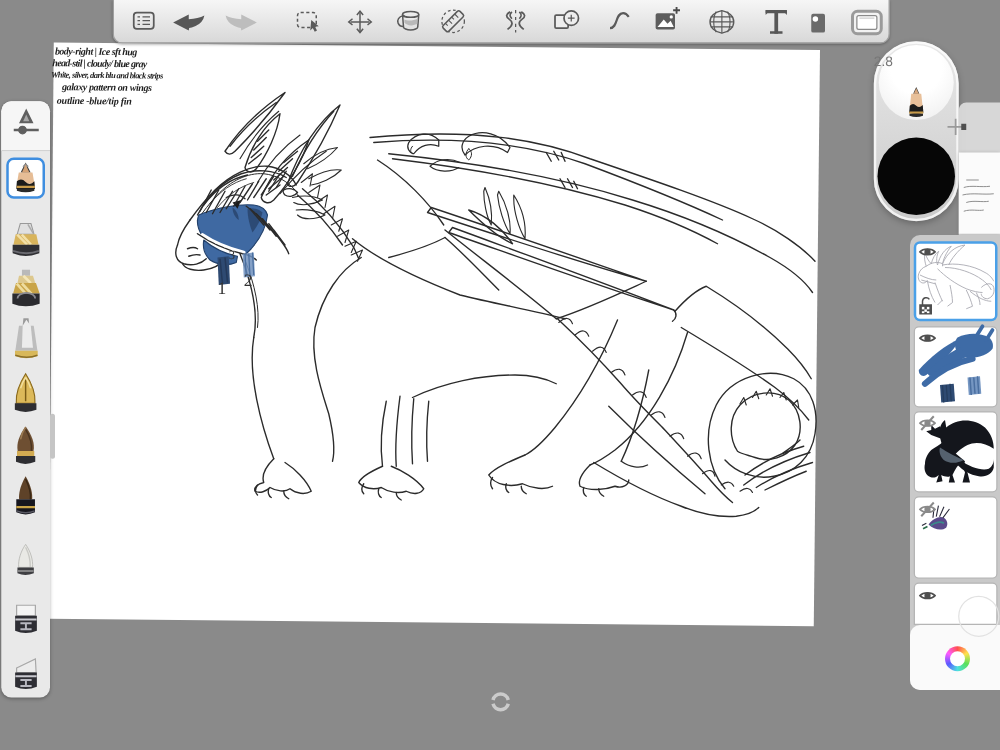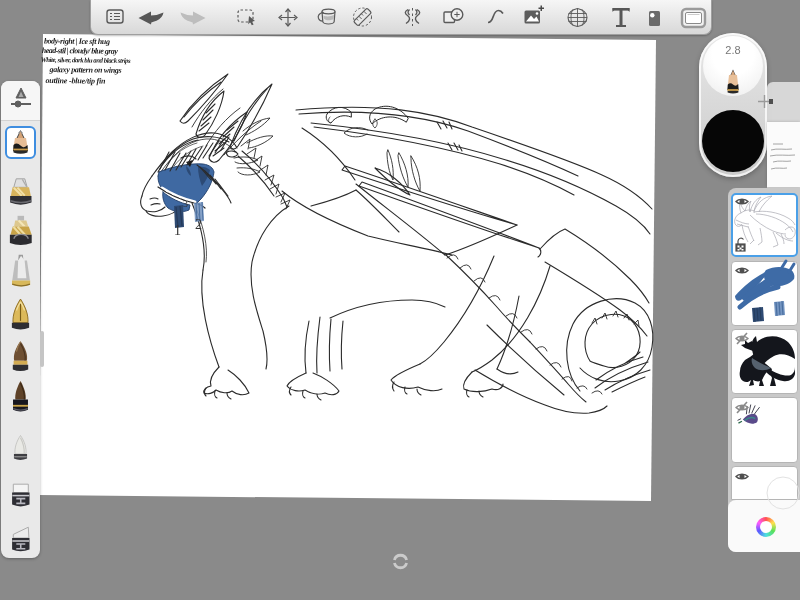--- a/index.html
+++ b/index.html
@@ -340,21 +340,21 @@
     </g>
   </svg>
 </div>
 
 <div class="abs" style="left:40px;top:331px;width:4px;height:36px;border-radius:2px;background:#c5c5c5;"></div>
 
 <div class="abs" style="left:699px;top:33px;width:68px;height:144px;border-radius:34px;
      background:linear-gradient(#e8e8e8,#cacaca);box-shadow:inset 0 0 0 2px rgba(255,255,255,.75),0 2px 5px rgba(0,0,0,.25);">
   <div class="abs" style="left:4px;top:3px;width:60px;height:60px;border-radius:50%;
        background:radial-gradient(circle at 50% 30%,#ffffff 40%,#ececec);"></div>
-  <div class="abs" style="left:0;top:11px;width:68px;text-align:center;font-size:11px;color:#777;">2.8</div>
+  <div class="abs" style="left:0;top:11px;width:68px;font-size:11px;color:#777;">2.8</div>
   <svg class="abs" style="left:25px;top:36px;" width="18" height="26" viewBox="0 0 18 26">
     <path d="M9,0.5 L11.5,6 L6.5,6 Z" fill="#3a3a3a"></path>
     <path d="M5,6 L13,6 L14.2,17 L3.8,17 Z" fill="#e8c09a"></path>
     <path d="M7,6 L9,1.5 L11,6 Z" fill="#d8a87e"></path>
     <path d="M3.8,15.5 Q6.5,13 9,15.5 Q11.5,18 14.2,15 L14.7,21 q-5.7,2.6 -11.4,0 Z" fill="#1c1c1c"></path>
     <path d="M3.4,21 h11.2" stroke="#c89b4a" stroke-width="1.8"></path>
     <path d="M3.6,22 h10.8 v1.6 q-5.4,2 -10.8,0 Z" fill="#2a2a2a"></path>
   </svg>
   <div class="abs" style="left:3px;top:77px;width:62px;height:62px;border-radius:50%;background:#060606;"></div>
 </div>

